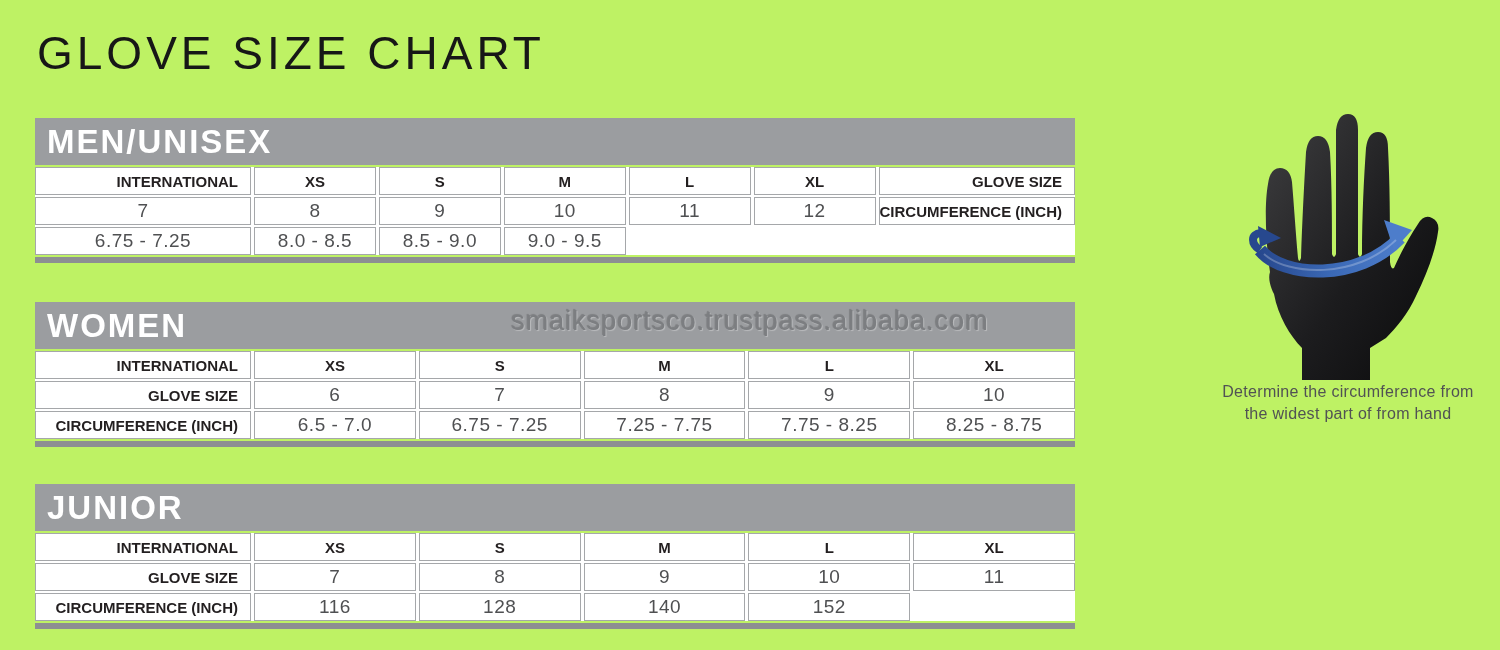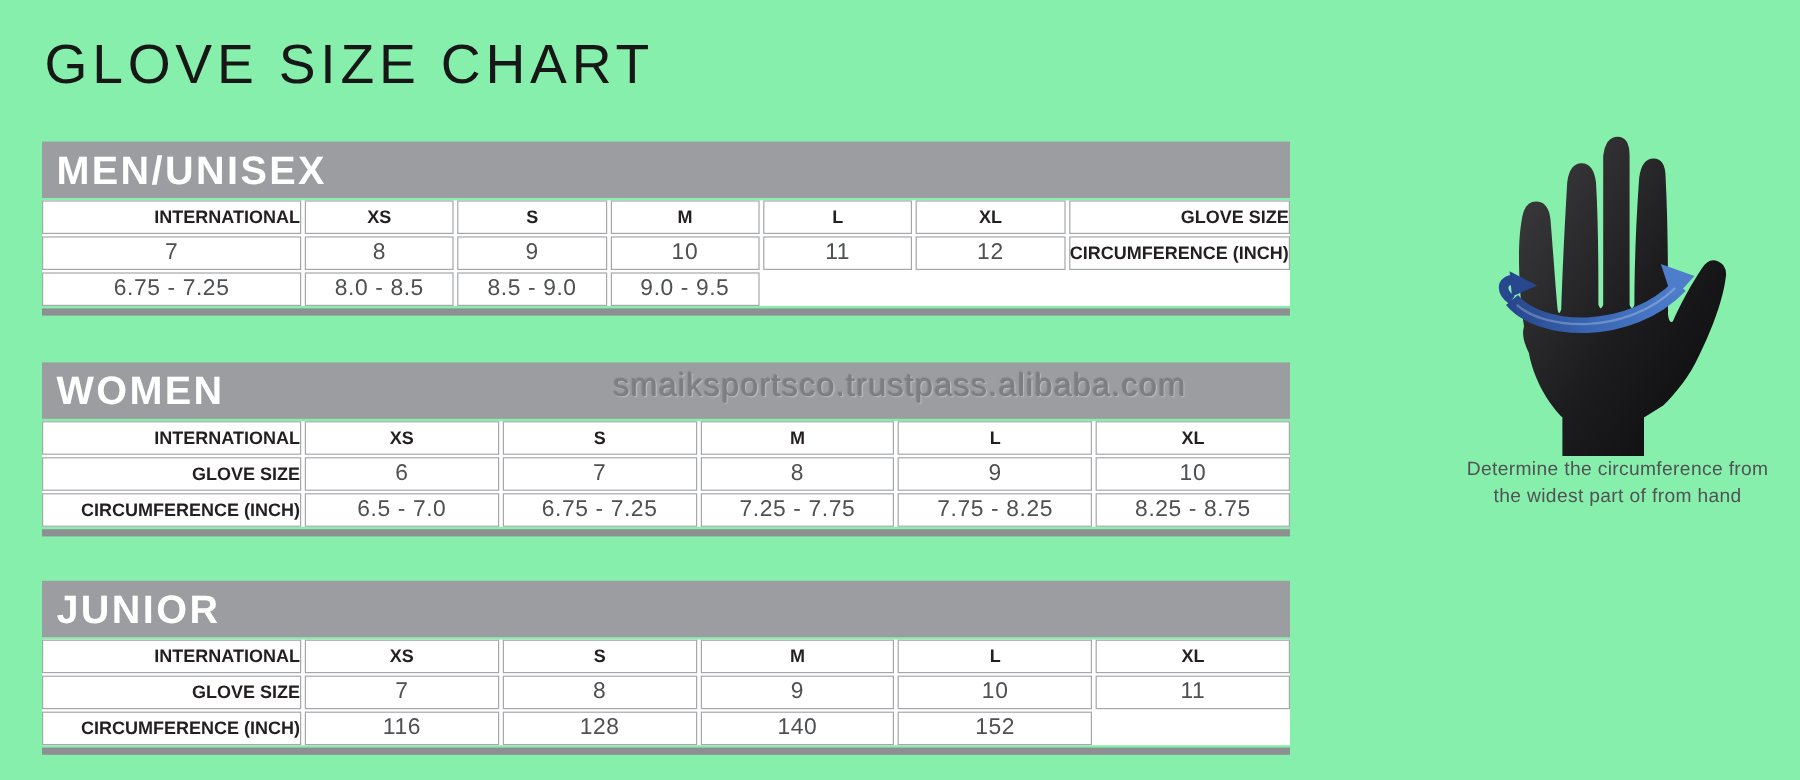--- a/index.html
+++ b/index.html
@@ -3,21 +3,21 @@
 <meta charset="utf-8">
 <style>
   * { margin: 0; padding: 0; box-sizing: border-box; }
   html, body { background: #ffffff; }
   body {
     width: 1500px; height: 650px;
     font-family: "Liberation Sans", sans-serif;
     position: relative; overflow: hidden;
     color: #231f20;
   }
-  #app { position: relative; width: 1500px; height: 650px; background: #86efac; }
+  #app { position: relative; width: 1500px; height: 650px; background: #bef264; }
 
   .page-title {
     position: absolute; left: 37px; top: 26px;
     font-size: 46px; font-weight: 500; letter-spacing: 4px;
     color: #171717;
   }
 
   .size-table { position: absolute; left: 35px; width: 1040px; }
   #table-0 { top: 118px; }
   #table-1 { top: 302px; border-radius: 26px; }
@@ -38,21 +38,21 @@
     grid-auto-rows: 28px;
     background: #ffffff;
   }
   .cell {
     background: #ffffff;
     border: 1px solid #a5a7aa;
     display: flex; align-items: center; justify-content: center;
     white-space: nowrap;
   }
   .label-cell {
-    justify-content: flex-end; 
+    justify-content: flex-end; padding-right: 12px;
     font-weight: bold; font-size: 15px; color: #231f20;
   }
   .head-cell { font-weight: bold; font-size: 15px; color: #231f20; }
   .value-cell { font-size: 19px; color: #4f5052; letter-spacing: 0.5px; }
 
   .table-bottom-bar {
     height: 6px; background: var(--bar-gray, #8d8f92); margin-top: 2px;
   }
 
   .watermark {

